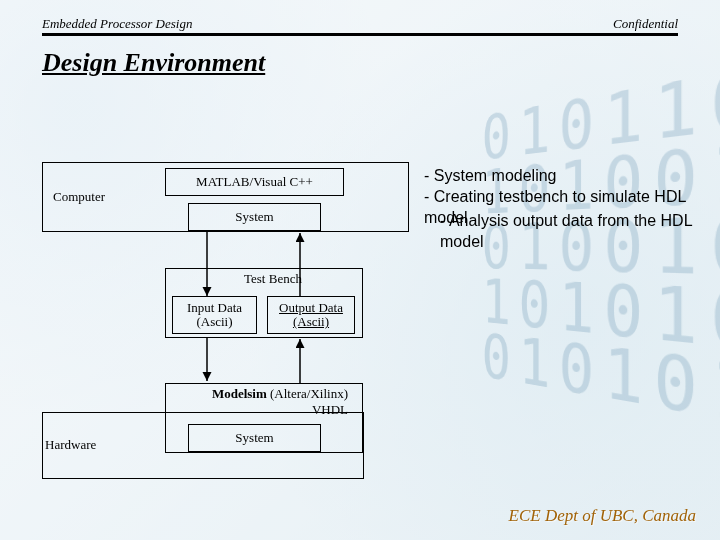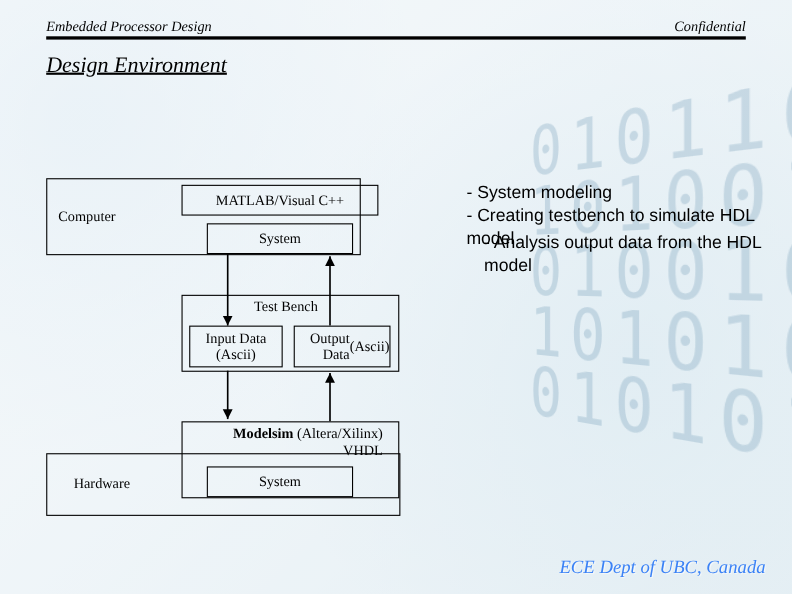--- a/index.html
+++ b/index.html
@@ -37,32 +37,32 @@
     justify-content: space-between;
     font-style: italic;
     font-size: 13px;
     padding-bottom: 1px;
     border-bottom: 3px solid #000;
     z-index: 2;
   }
   .title {
     position: absolute;
     left: 42px; top: 48px;
-    font-size: 20px;
+    font-size: 26px;
     font-style: italic;
-    font-weight: normal;
+    font-weight: bold;
     text-decoration: underline;
     z-index: 2;
   }
   .footer {
     position: absolute;
     right: 24px; bottom: 14px;
     font-style: italic;
     font-size: 17px;
-    color: #3b82f6;
+    color: #a16207;
     text-shadow: 1px 1px 1px rgba(255,255,255,0.7);
     z-index: 2;
   }
   .canvas {
     position: absolute;
     left: 0; top: 0; width: 720px; height: 540px;
     z-index: 1;
   }
   .box {
     position: absolute;
@@ -120,60 +120,60 @@
 
     <line x1="207" y1="231" x2="207" y2="296" stroke="#000" stroke-width="1.5" marker-end="url(#ah)"></line>
 
     <line x1="300" y1="296" x2="300" y2="233" stroke="#000" stroke-width="1.5" marker-end="url(#ah)"></line>
 
     <line x1="207" y1="337" x2="207" y2="381" stroke="#000" stroke-width="1.5" marker-end="url(#ah)"></line>
 
     <line x1="300" y1="383" x2="300" y2="339" stroke="#000" stroke-width="1.5" marker-end="url(#ah)"></line>
   </svg>
 
-  <div class="box" style="left:42px; top:162px; width:286px; height:70px; justify-content:flex-start; padding-left:10px;">
+  <div class="box" style="left:42px; top:162px; width:367px; height:70px; justify-content:flex-start; padding-left:10px;">
     <span>Computer</span>
   </div>
 
   <div class="box" style="left:165px; top:168px; width:179px; height:28px;">
     <span>MATLAB/Visual C++</span>
   </div>
 
   <div class="box" style="left:188px; top:203px; width:133px; height:28px;">
     <span>System</span>
   </div>
 
   <div class="annot" style="left:400px; top:166px;">
     <div>- System modeling</div>
     <div>- Creating testbench to simulate HDL model</div>
   </div>
   <div class="annot" style="left:416px; top:211px;">
     <span>- Analysis output data from the HDL model</span>
   </div>
 
   <div class="box" style="left:165px; top:268px; width:198px; height:70px;"></div>
-  <div class="label" style="left:231px; top:271px; font-size:13px;">Test Bench</div>
+  <div class="label" style="left:244px; top:271px; font-size:13px;">Test Bench</div>
 
   <div class="box" style="left:172px; top:296px; width:85px; height:38px; flex-direction:column;">
     <span>Input Data</span>
     <span>(Ascii)</span>
   </div>
 
-  <div class="box" style="left:267px; top:296px; width:88px; height:38px; ">
+  <div class="box" style="left:267px; top:296px; width:88px; height:38px; flex-direction:column;text-decoration:underline;">
     <span>Output Data</span>
     <span>(Ascii)</span>
   </div>
 
   <div class="box" style="left:165px; top:383px; width:198px; height:70px; border-width:1px;"></div>
   <div class="label" style="left:180px; top:386px; width:168px; text-align:right;">
     <div><b><span>Modelsim</span></b> <span>(Altera/Xilinx)</span></div>
     <div>VHDL</div>
   </div>
 
-  <div class="box" style="left:42px; top:412px; width:322px; height:57px; justify-content:flex-start; padding-left:24px;">
+  <div class="box" style="left:42px; top:412px; width:322px; height:67px; justify-content:flex-start; padding-left:2px;">
     <span>Hardware</span>
   </div>
 
   <div class="box" style="left:188px; top:424px; width:133px; height:28px;">
     <span>System</span>
   </div>
 
 </div>
 
 <div class="footer">ECE Dept of UBC, Canada</div>

